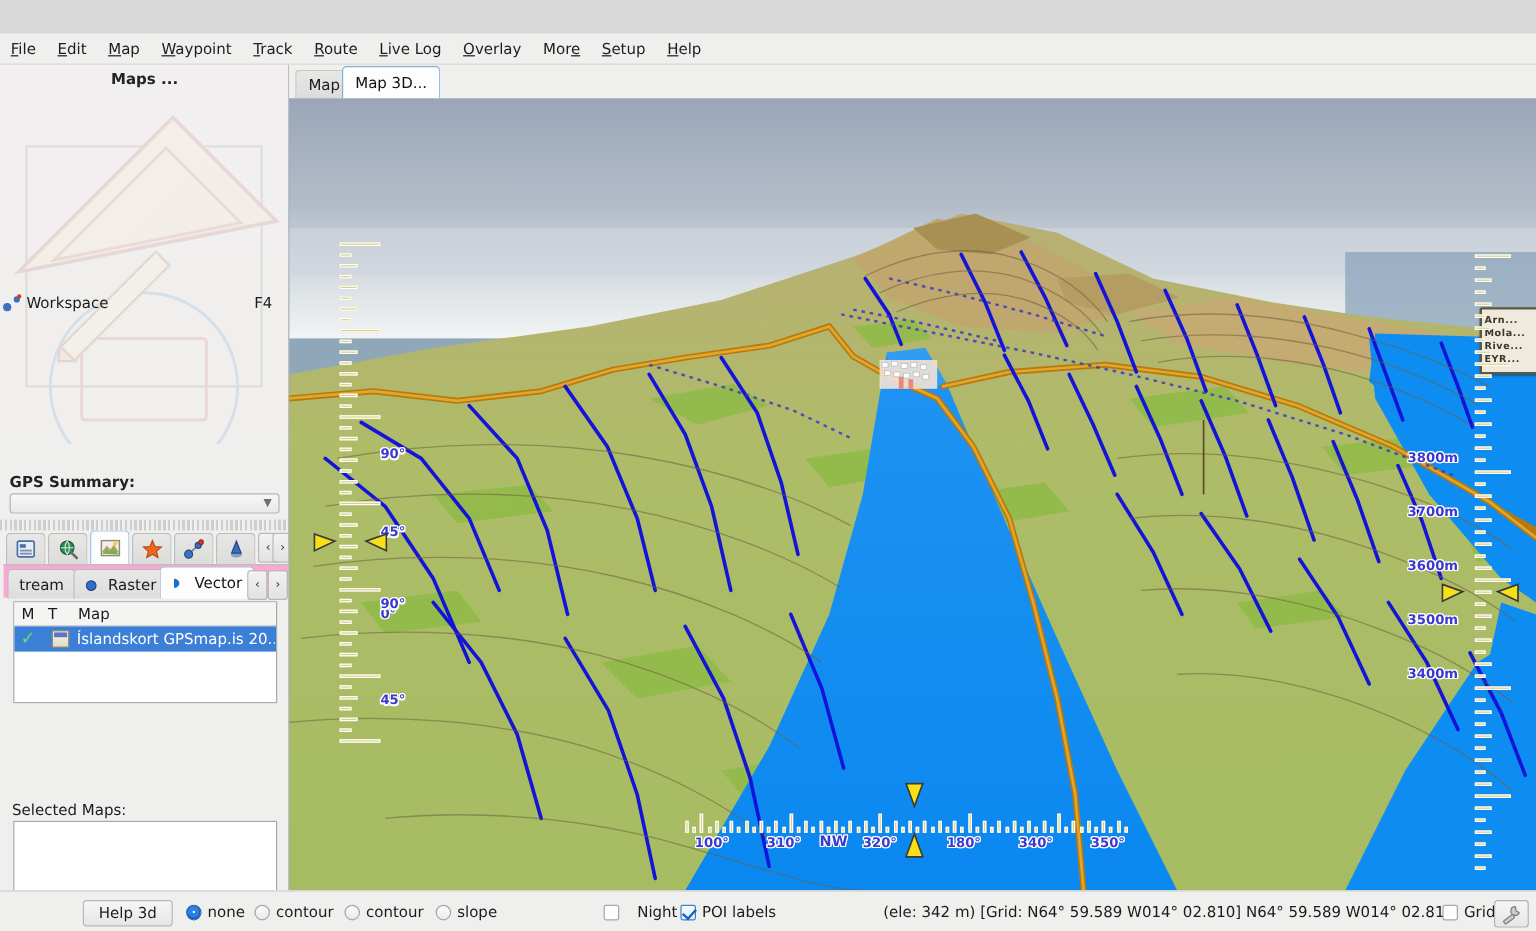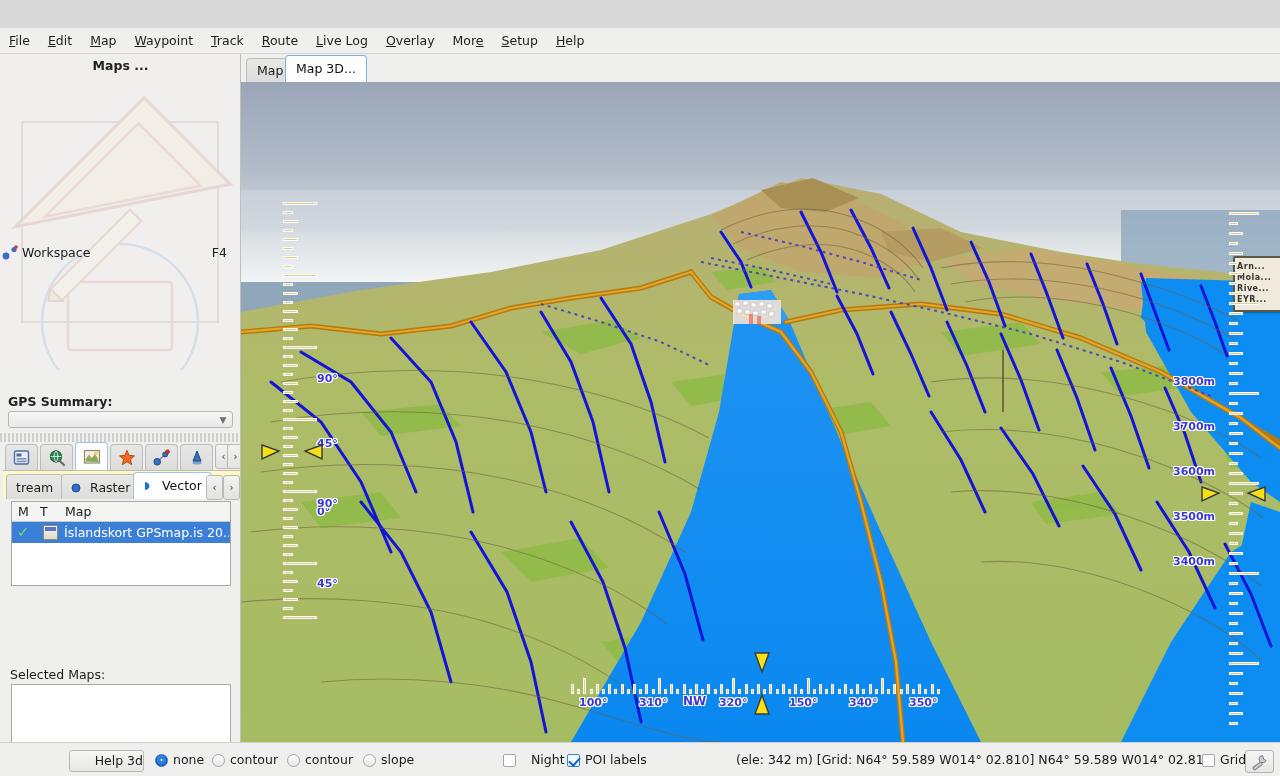--- a/index.html
+++ b/index.html
@@ -126,21 +126,21 @@
     background: linear-gradient(to bottom,#f2f2f1,#e2e2e1);
     border: 1px solid #b9b9b9; border-radius: 3px;
     font-size: 10px; color: #3a3a3a; text-align: center; line-height: 23px;
     cursor: pointer;
   }
 
   
   .sub-tabs {
     position: absolute; left: 3px; top: 416px; width: 238px; height: 28px;
     border-top: 1px solid #bcbcbc;
-    background: #fef9c3;
+    background: #f9a8d4;
   }
   .stab {
     position: absolute; top: 3px; height: 25px; line-height: 25px;
     padding: 0 9px;
     background: linear-gradient(to bottom,#e8e8e7,#dddddc);
     border: 1px solid #bcbcbc; border-bottom: none; border-radius: 4px 4px 0 0;
     font-size: 12.5px; color: #1c1c1c; cursor: pointer; white-space: nowrap;
   }
   .stab.active { background:#fdfdfd; top:1px; height:27px; line-height:26px; border-color:#9ec4e8; color:#111; }
   .stab .dot {
@@ -823,35 +823,35 @@
           <div class="tickbar" style="left: 341px; bottom: 0px; height: 5px; width: 3px;"></div>
           <div class="tickbar" style="left: 347.2px; bottom: 0px; height: 10px; width: 3px;"></div>
           <div class="tickbar" style="left: 353.4px; bottom: 0px; height: 5px; width: 3px;"></div>
           <div class="tickbar" style="left: 359.6px; bottom: 0px; height: 10px; width: 3px;"></div>
           <div class="tickbar" style="left: 365.8px; bottom: 0px; height: 5px; width: 3px;"></div>
         </div>
       <div class="lbl" style="left:8px;top:20px;">100°</div>
       <div class="lbl" style="left:68px;top:20px;">310°</div>
       <div class="lbl" style="left:112px;top:18px;font-size:12px;">NW</div>
       <div class="lbl" style="left:148px;top:20px;">320°</div>
-      <div class="lbl" style="left:218px;top:20px;">150°</div>
+      <div class="lbl" style="left:218px;top:20px;">180°</div>
       <div class="lbl" style="left:278px;top:20px;">340°</div>
       <div class="lbl" style="left:338px;top:20px;">350°</div>
       <svg style="position:absolute;left:182px;top:-24px;" width="18" height="24" viewBox="0 0 18 24">
         <polygon points="2,1 16,1 9,20" fill="#f7e016" stroke="#3a3a3a" stroke-width="1.4"></polygon>
       </svg>
       <svg style="position:absolute;left:182px;top:16px;" width="18" height="24" viewBox="0 0 18 24">
         <polygon points="2,22 16,22 9,3" fill="#f7e016" stroke="#3a3a3a" stroke-width="1.4"></polygon>
       </svg>
     </div>
   </div>
 
   <div class="statusbar">
 
-    <div class="sb-btn" style="left:69px;width:75px;text-align:right;">Help 3d</div>
+    <div class="sb-btn" style="left:69px;width:75px;">Help 3d</div>
 
     <div class="radio-grp">
       <div class="radio on" style="left:155px"></div>
       <div class="rlabel" style="left:173px">none</div>
 
       <div class="radio" style="left:212px"></div>
       <div class="rlabel" style="left:230px">contour</div>
 
       <div class="radio" style="left:287px"></div>
       <div class="rlabel" style="left:305px">contour</div>

